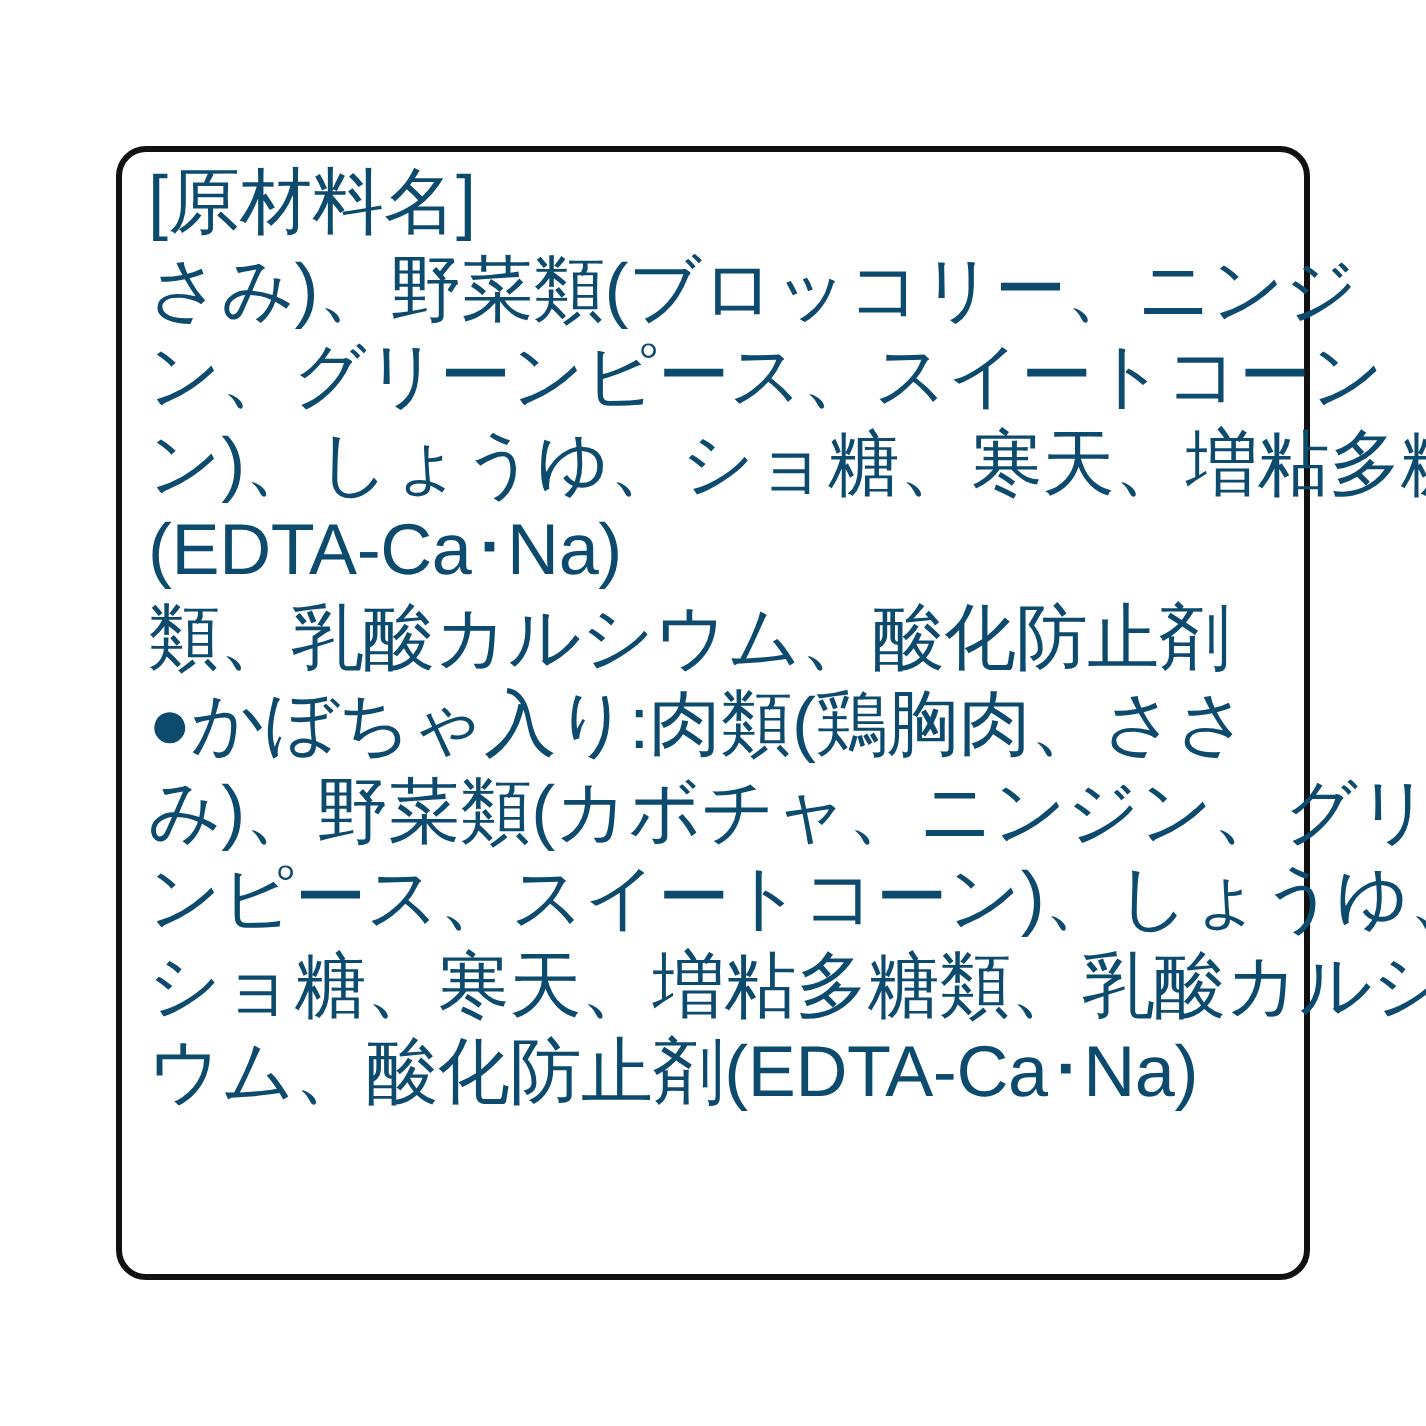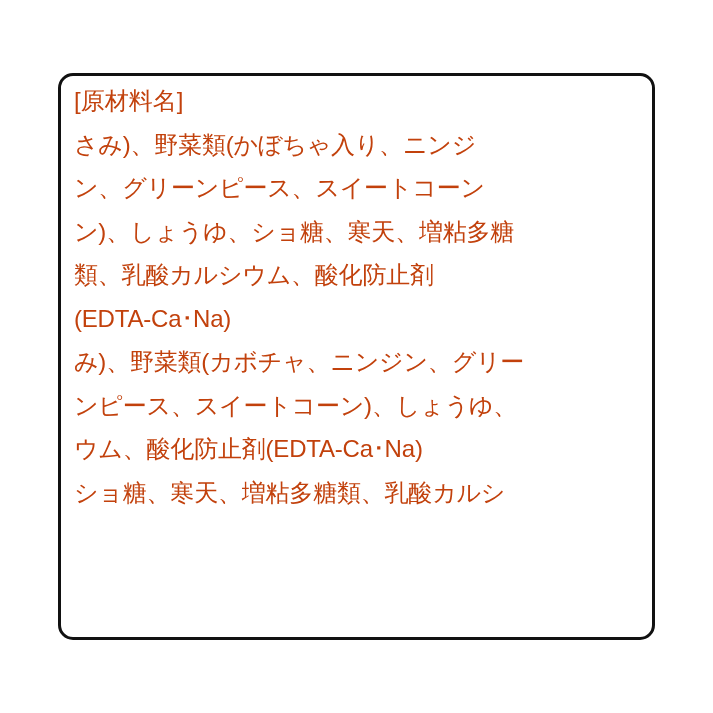--- a/index.html
+++ b/index.html
@@ -27,42 +27,43 @@
   }
 
   #ingredient-text-block {
     position: absolute;
     left: 13px;
     top: 3px;
     right: 4px;
   }
 
   .text-line {
-    font-size: 24px;
+    font-size: 36px;
     line-height: 43.5px;
     height: 43.5px;
-    color: #c2410c;
+    color: #0c4a6e;
     white-space: pre;
     letter-spacing: -0.2px;
     font-weight: 500;
   }
 
   .text-line.heading {
     letter-spacing: 0px;
   }
 </style>
 </head>
 <body>
 
 <div id="label-card">
   <div id="ingredient-text-block">
     <div class="text-line heading">[原材料名]</div>
-    <div class="text-line">さみ)、野菜類(かぼちゃ入り、ニンジ</div>
+    <div class="text-line">さみ)、野菜類(ブロッコリー、ニンジ</div>
     <div class="text-line">ン、グリーンピース、スイートコーン</div>
     <div class="text-line">ン)、しょうゆ、ショ糖、寒天、増粘多糖</div>
+    <div class="text-line">(EDTA-Ca･Na)</div>
     <div class="text-line">類、乳酸カルシウム、酸化防止剤</div>
-    <div class="text-line">(EDTA-Ca･Na)</div>
+    <div class="text-line">●かぼちゃ入り:肉類(鶏胸肉、ささ</div>
     <div class="text-line">み)、野菜類(カボチャ、ニンジン、グリー</div>
     <div class="text-line">ンピース、スイートコーン)、しょうゆ、</div>
+    <div class="text-line">ショ糖、寒天、増粘多糖類、乳酸カルシ</div>
     <div class="text-line">ウム、酸化防止剤(EDTA-Ca･Na)</div>
-    <div class="text-line">ショ糖、寒天、増粘多糖類、乳酸カルシ</div>
   </div>
 </div>
 
 </body></html>

